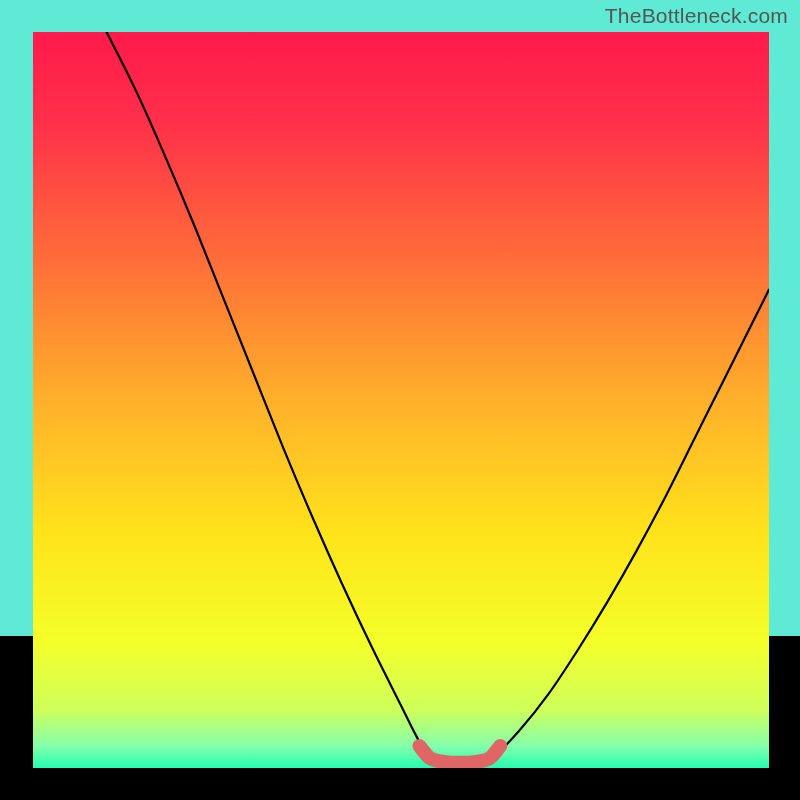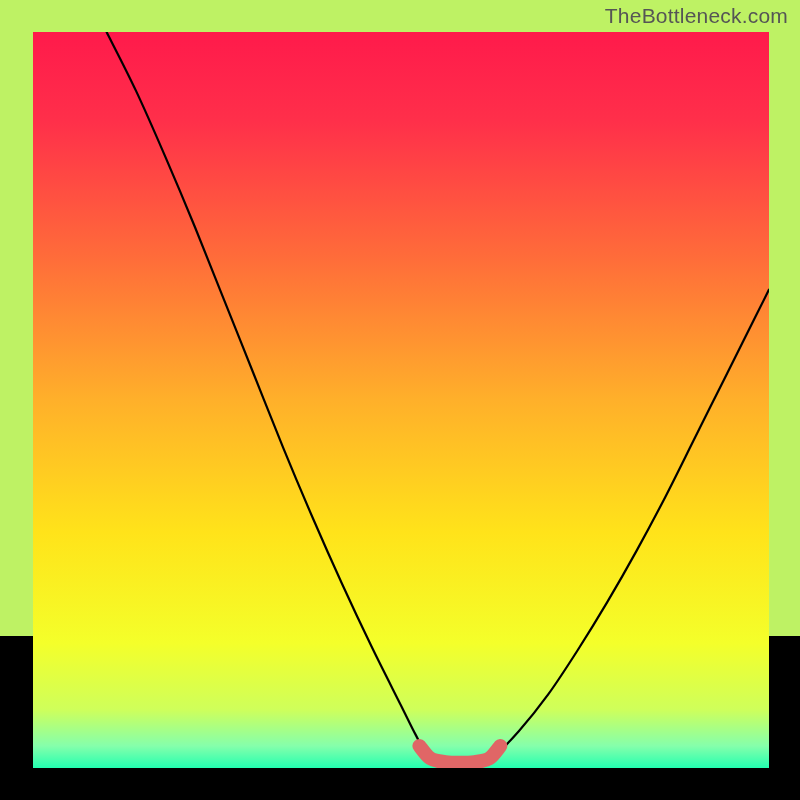--- a/index.html
+++ b/index.html
@@ -8,21 +8,21 @@
     width: 800px;
     height: 800px;
     overflow: hidden;
     background: #000;
     font-family: Arial, Helvetica, sans-serif;
   }
   .stage {
     position: relative;
     width: 800px;
     height: 636px;
-    background: #bef264;
+    background: #5eead4;
   }
   .watermark {
     position: absolute;
     top: 4px;
     right: 12px;
     color: #555;
     font-size: 21px;
     font-weight: 400;
     letter-spacing: 0.2px;
     z-index: 20;

